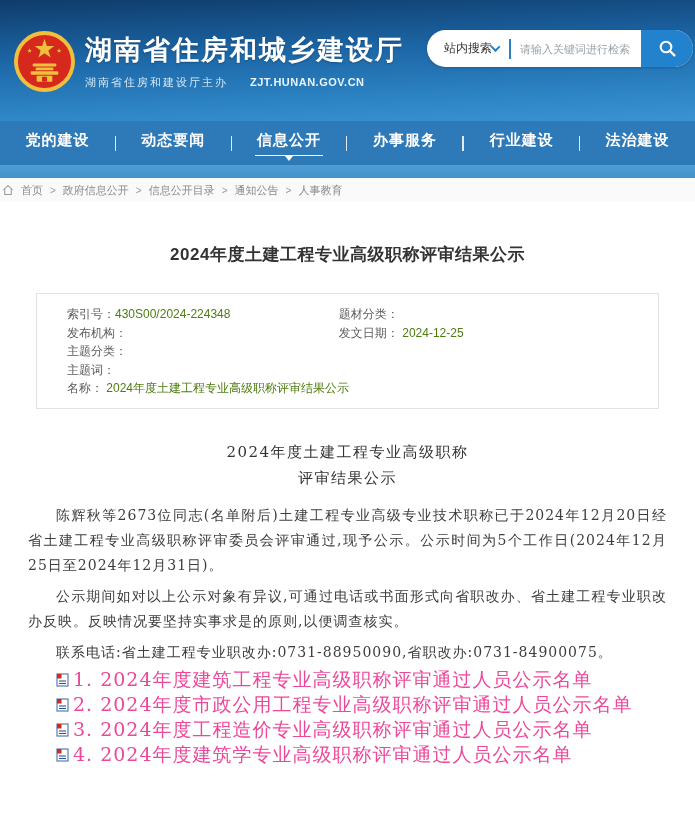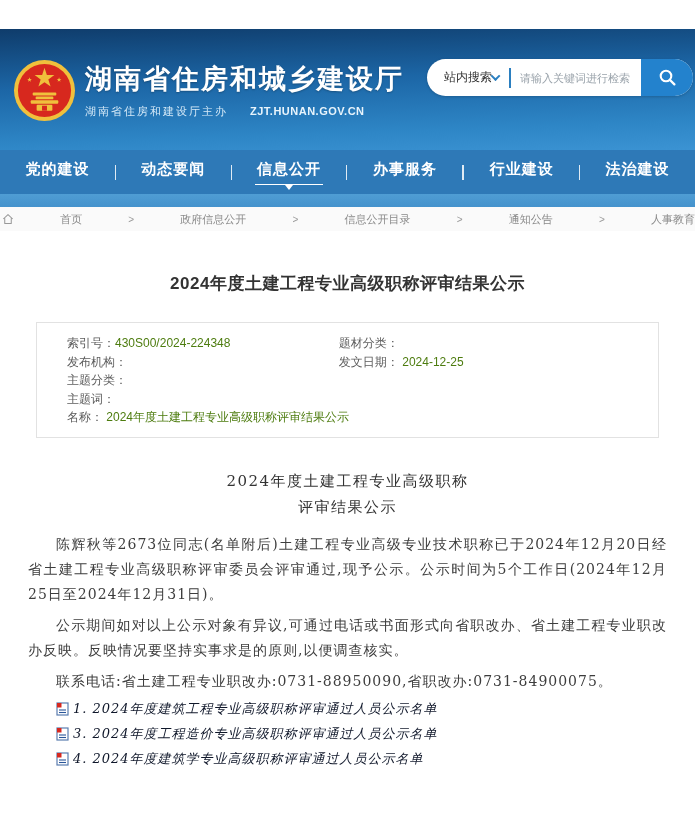--- a/index.html
+++ b/index.html
@@ -6,21 +6,21 @@
   html,body { width:695px; }
   body {
     height:834px; background:#fff; overflow:hidden; position:relative;
     font-family:"Liberation Sans", sans-serif;
   }
   
   .banner {
     height:121px; position:relative;
     background:linear-gradient(178deg,#0f3c6b 0%,#1c66a6 42%,#2e86c6 80%,#3b93d3 100%);
   }
-  .banner-inner { display:flex; align-items:center; height:100%; padding-left:13px;margin-top:29px; }
+  .banner-inner { display:flex; align-items:center; height:100%; padding-left:13px; }
   .emblem { width:63px; height:63px; flex:0 0 auto; margin-top:2px; }
   .site-block { margin-left:9px; }
   .site-title {
     color:#fff; font-size:27px; font-weight:bold; letter-spacing:2px;
     text-shadow:0 1px 2px rgba(0,0,0,.25);
   }
   .site-sub { margin-top:7px; font-size:11px; color:#d6eaf8; letter-spacing:2px; display:flex; align-items:center; gap:22px; }
   .site-url { letter-spacing:.5px; font-weight:bold; color:#e8f4fc; }
   .search {
     position:absolute; right:2px; top:30px; width:266px; height:37px; background:#fff;
@@ -42,21 +42,21 @@
   .nav-item.active span { border-bottom:1px solid #fff; }
   .nav-item.active span::after {
     content:""; position:absolute; left:50%; bottom:-6px; transform:translateX(-50%);
     border-left:4px solid transparent; border-right:4px solid transparent; border-top:5px solid #fff;
   }
   .nav-divider { width:1px; height:15px; background:rgba(255,255,255,.85); flex:0 0 auto; }
   .substrip { height:13px; background:linear-gradient(180deg,#4f9dd4,#4492cc); }
   
   .breadcrumb {
     height:24px; background:#fafafa; display:flex; align-items:center; gap:7px;
-    padding-left:2px; font-size:11px; color:#8a8a8a;justify-content:space-between;
+    padding-left:2px; font-size:11px; color:#8a8a8a;
   }
   .crumb { cursor:pointer; }
   .crumb-sep { color:#9a9a9a; font-size:10px; }
   
   .content { background:#fff; }
   .doc-title { text-align:center; font-size:17px; font-weight:bold; color:#333; padding-top:41px; letter-spacing:.5px; }
   .meta-box {
     margin:27px 36px 0; border:1px solid #e2e2e2; padding:11px 0 10px 30px;
     display:grid; grid-template-columns:46% 54%; font-size:12px; color:#5c5c5c;
   }
@@ -64,21 +64,21 @@
   .meta-label { color:#5c5c5c; }
   .meta-value { color:#4d7c0f; }
   
   .article { padding:30px 28px 0; font-family:"DejaVu Serif","Liberation Serif",serif; color:#3d3d3d; }
   .art-title { text-align:center; font-size:15px; line-height:26px; color:#333; letter-spacing:1.5px; }
   .para { font-size:14px; line-height:25px; text-indent:2em; text-align:justify; letter-spacing:1px; margin-top:6px; }
   .para.first { margin-top:12px; }
   .attach-label { font-size:14px; line-height:30px; text-indent:2em; letter-spacing:1px; margin-top:2px; }
   .attach-list { margin-top:3px; }
   .attach-item { display:flex; align-items:center; gap:4px; padding-left:28px; height:25px; cursor:pointer; }
-  .attach-item span { font-size:13px; color:#0f172a; letter-spacing:1px; white-space:nowrap;font-style:italic; }
+  .attach-item span { font-size:19px; color:#ec4899; letter-spacing:1px; white-space:nowrap; }
   .doc-icon { width:13px; height:14px; flex:0 0 auto; }
 </style>
 </head>
 <body>
 
 <div class="banner">
   <div class="banner-inner">
     <svg class="emblem" viewBox="0 0 64 64">
       <circle cx="32" cy="32" r="31" fill="#f0c03c"></circle>
       <circle cx="32" cy="32" r="27" fill="#d7281e"></circle>
@@ -193,20 +193,29 @@
           </svg>
         <span>1. 2024年度建筑工程专业高级职称评审通过人员公示名单</span>
       </div>
       <div class="attach-item">
         <svg class="doc-icon" viewBox="0 0 13 14">
             <rect x="1" y="1" width="11" height="12" fill="#fff" stroke="#5b7db0" stroke-width="1.2"></rect>
             <rect x="1" y="1" width="4.5" height="4.5" fill="#d7281e"></rect>
             <line x1="3" y1="8" x2="10" y2="8" stroke="#2a5699" stroke-width="1.1"></line>
             <line x1="3" y1="10.5" x2="10" y2="10.5" stroke="#2a5699" stroke-width="1.1"></line>
           </svg>
+        <span>2. 2024年度市政公用工程专业高级职称评审通过人员公示名单</span>
+      </div>
+      <div class="attach-item">
+        <svg class="doc-icon" viewBox="0 0 13 14">
+            <rect x="1" y="1" width="11" height="12" fill="#fff" stroke="#5b7db0" stroke-width="1.2"></rect>
+            <rect x="1" y="1" width="4.5" height="4.5" fill="#d7281e"></rect>
+            <line x1="3" y1="8" x2="10" y2="8" stroke="#2a5699" stroke-width="1.1"></line>
+            <line x1="3" y1="10.5" x2="10" y2="10.5" stroke="#2a5699" stroke-width="1.1"></line>
+          </svg>
         <span>3. 2024年度工程造价专业高级职称评审通过人员公示名单</span>
       </div>
       <div class="attach-item">
         <svg class="doc-icon" viewBox="0 0 13 14">
             <rect x="1" y="1" width="11" height="12" fill="#fff" stroke="#5b7db0" stroke-width="1.2"></rect>
             <rect x="1" y="1" width="4.5" height="4.5" fill="#d7281e"></rect>
             <line x1="3" y1="8" x2="10" y2="8" stroke="#2a5699" stroke-width="1.1"></line>
             <line x1="3" y1="10.5" x2="10" y2="10.5" stroke="#2a5699" stroke-width="1.1"></line>
           </svg>
         <span>4. 2024年度建筑学专业高级职称评审通过人员公示名单</span>

